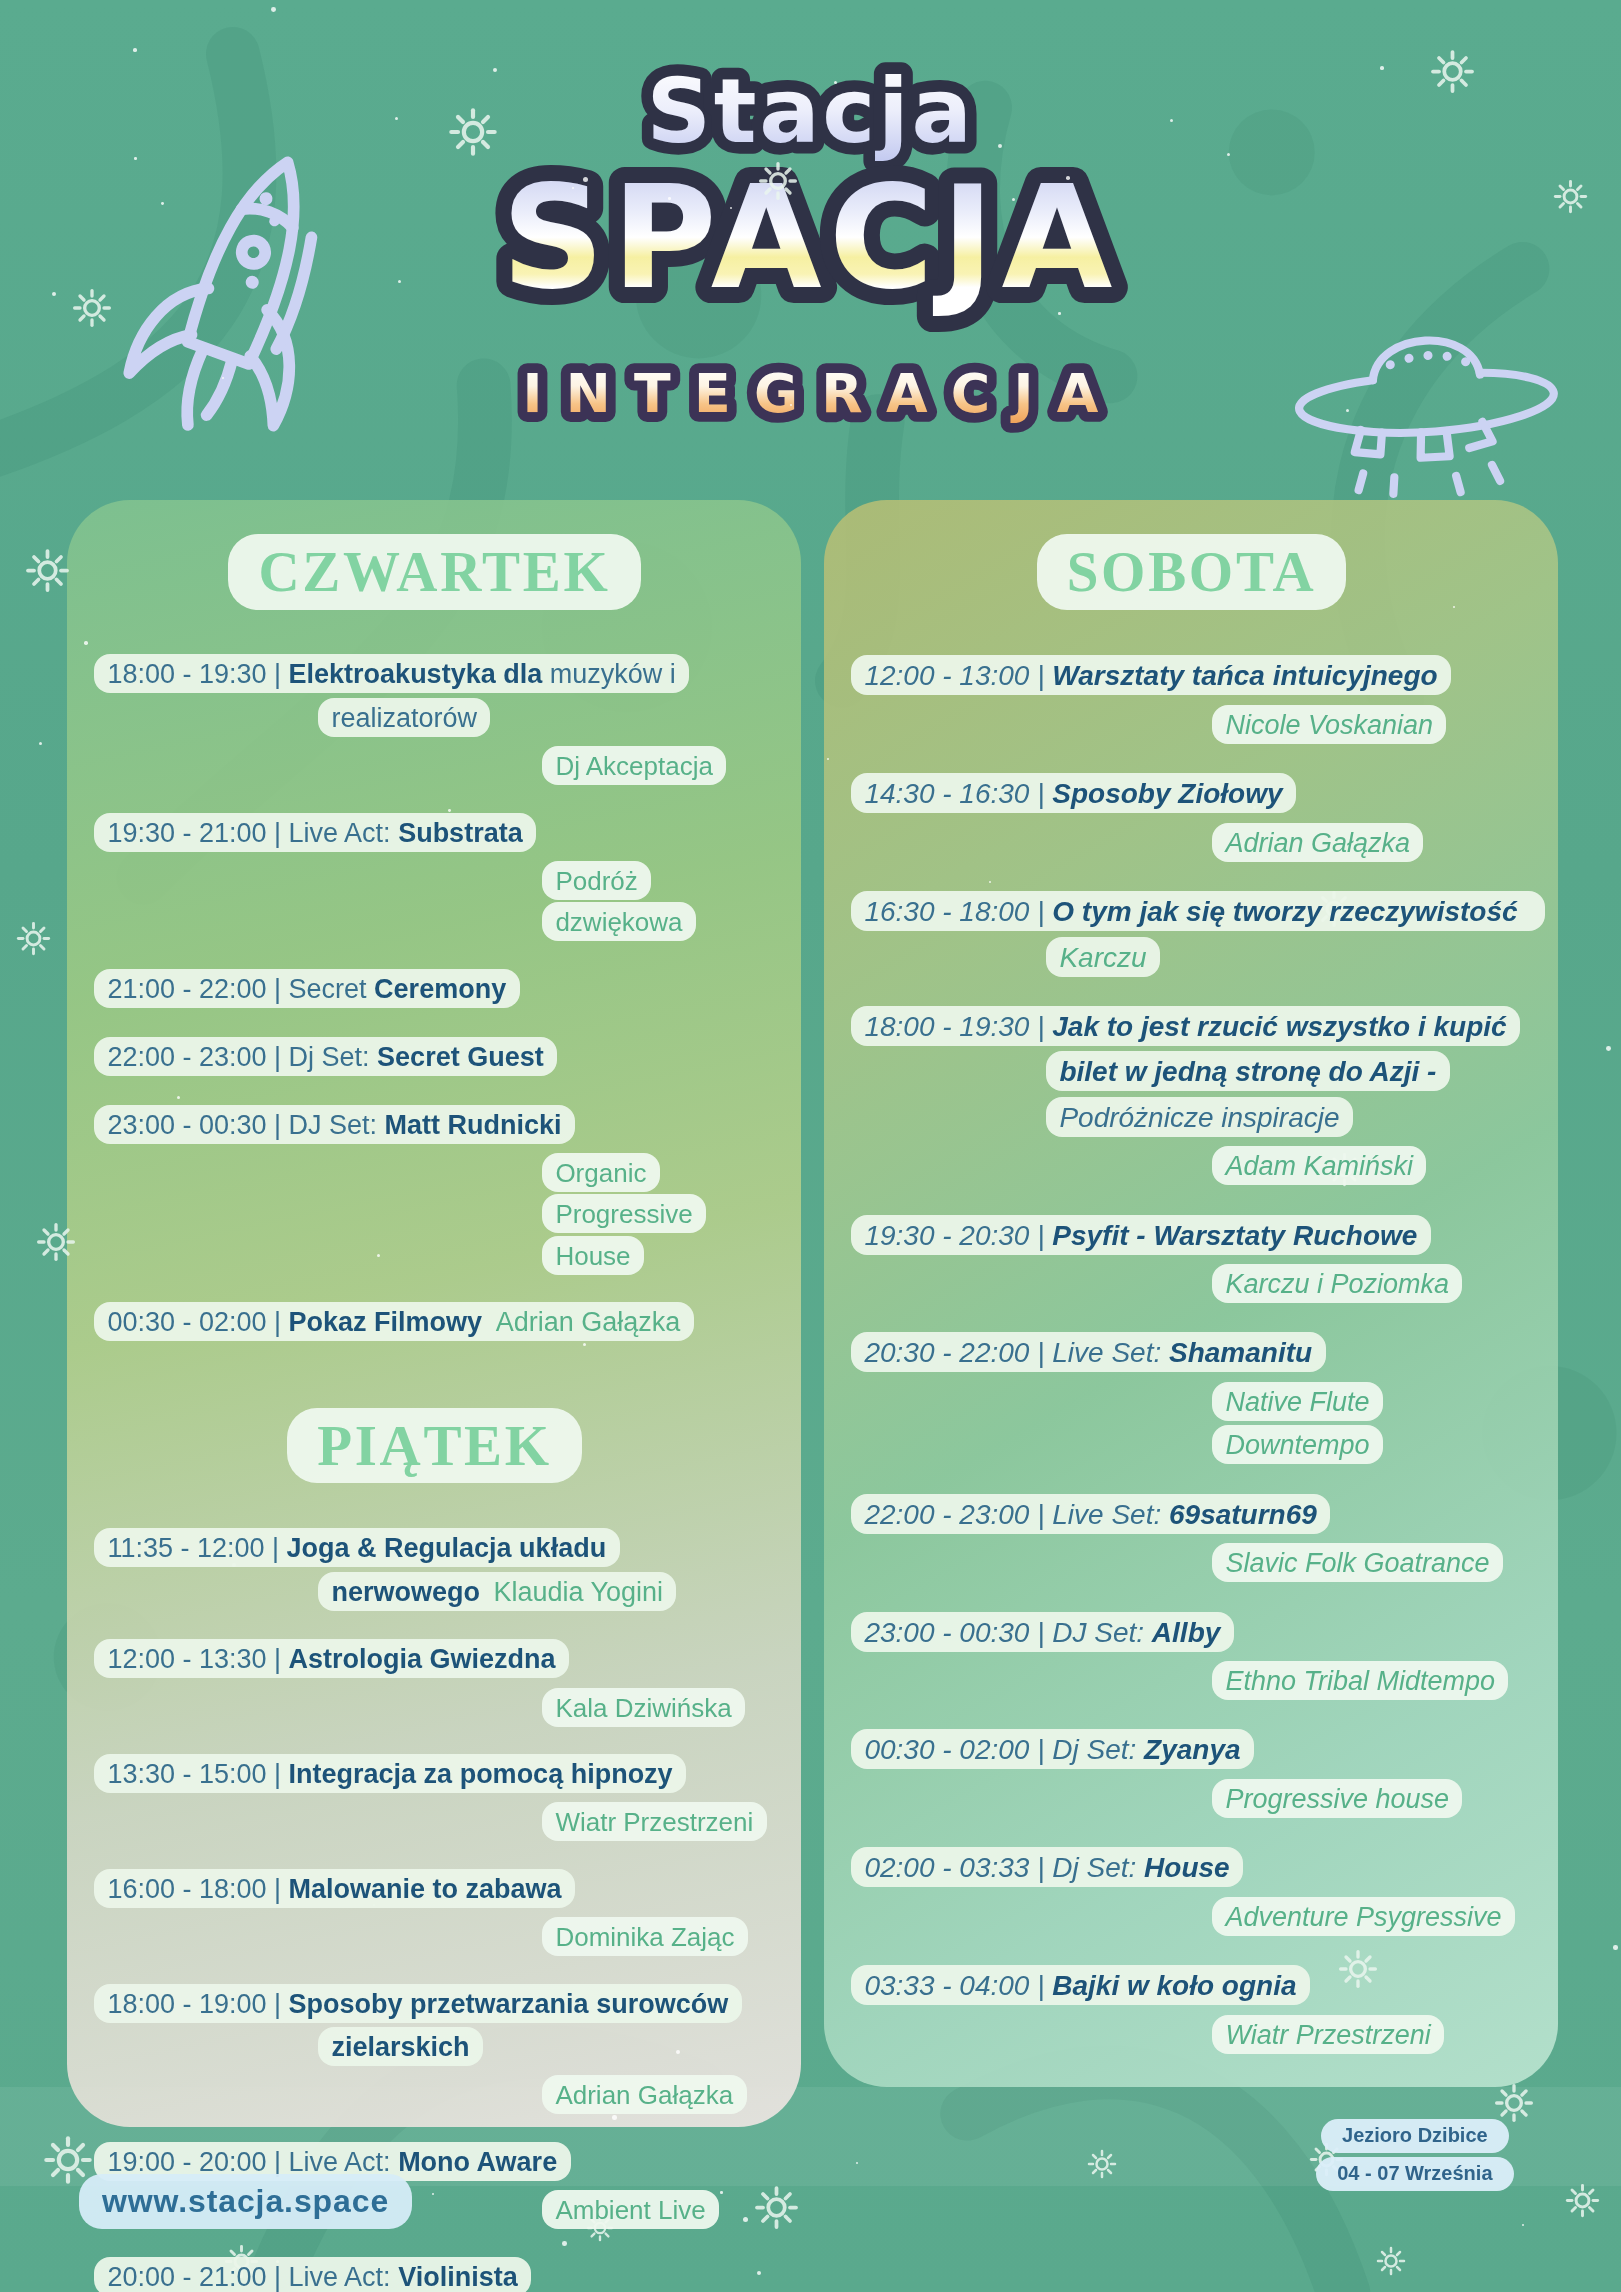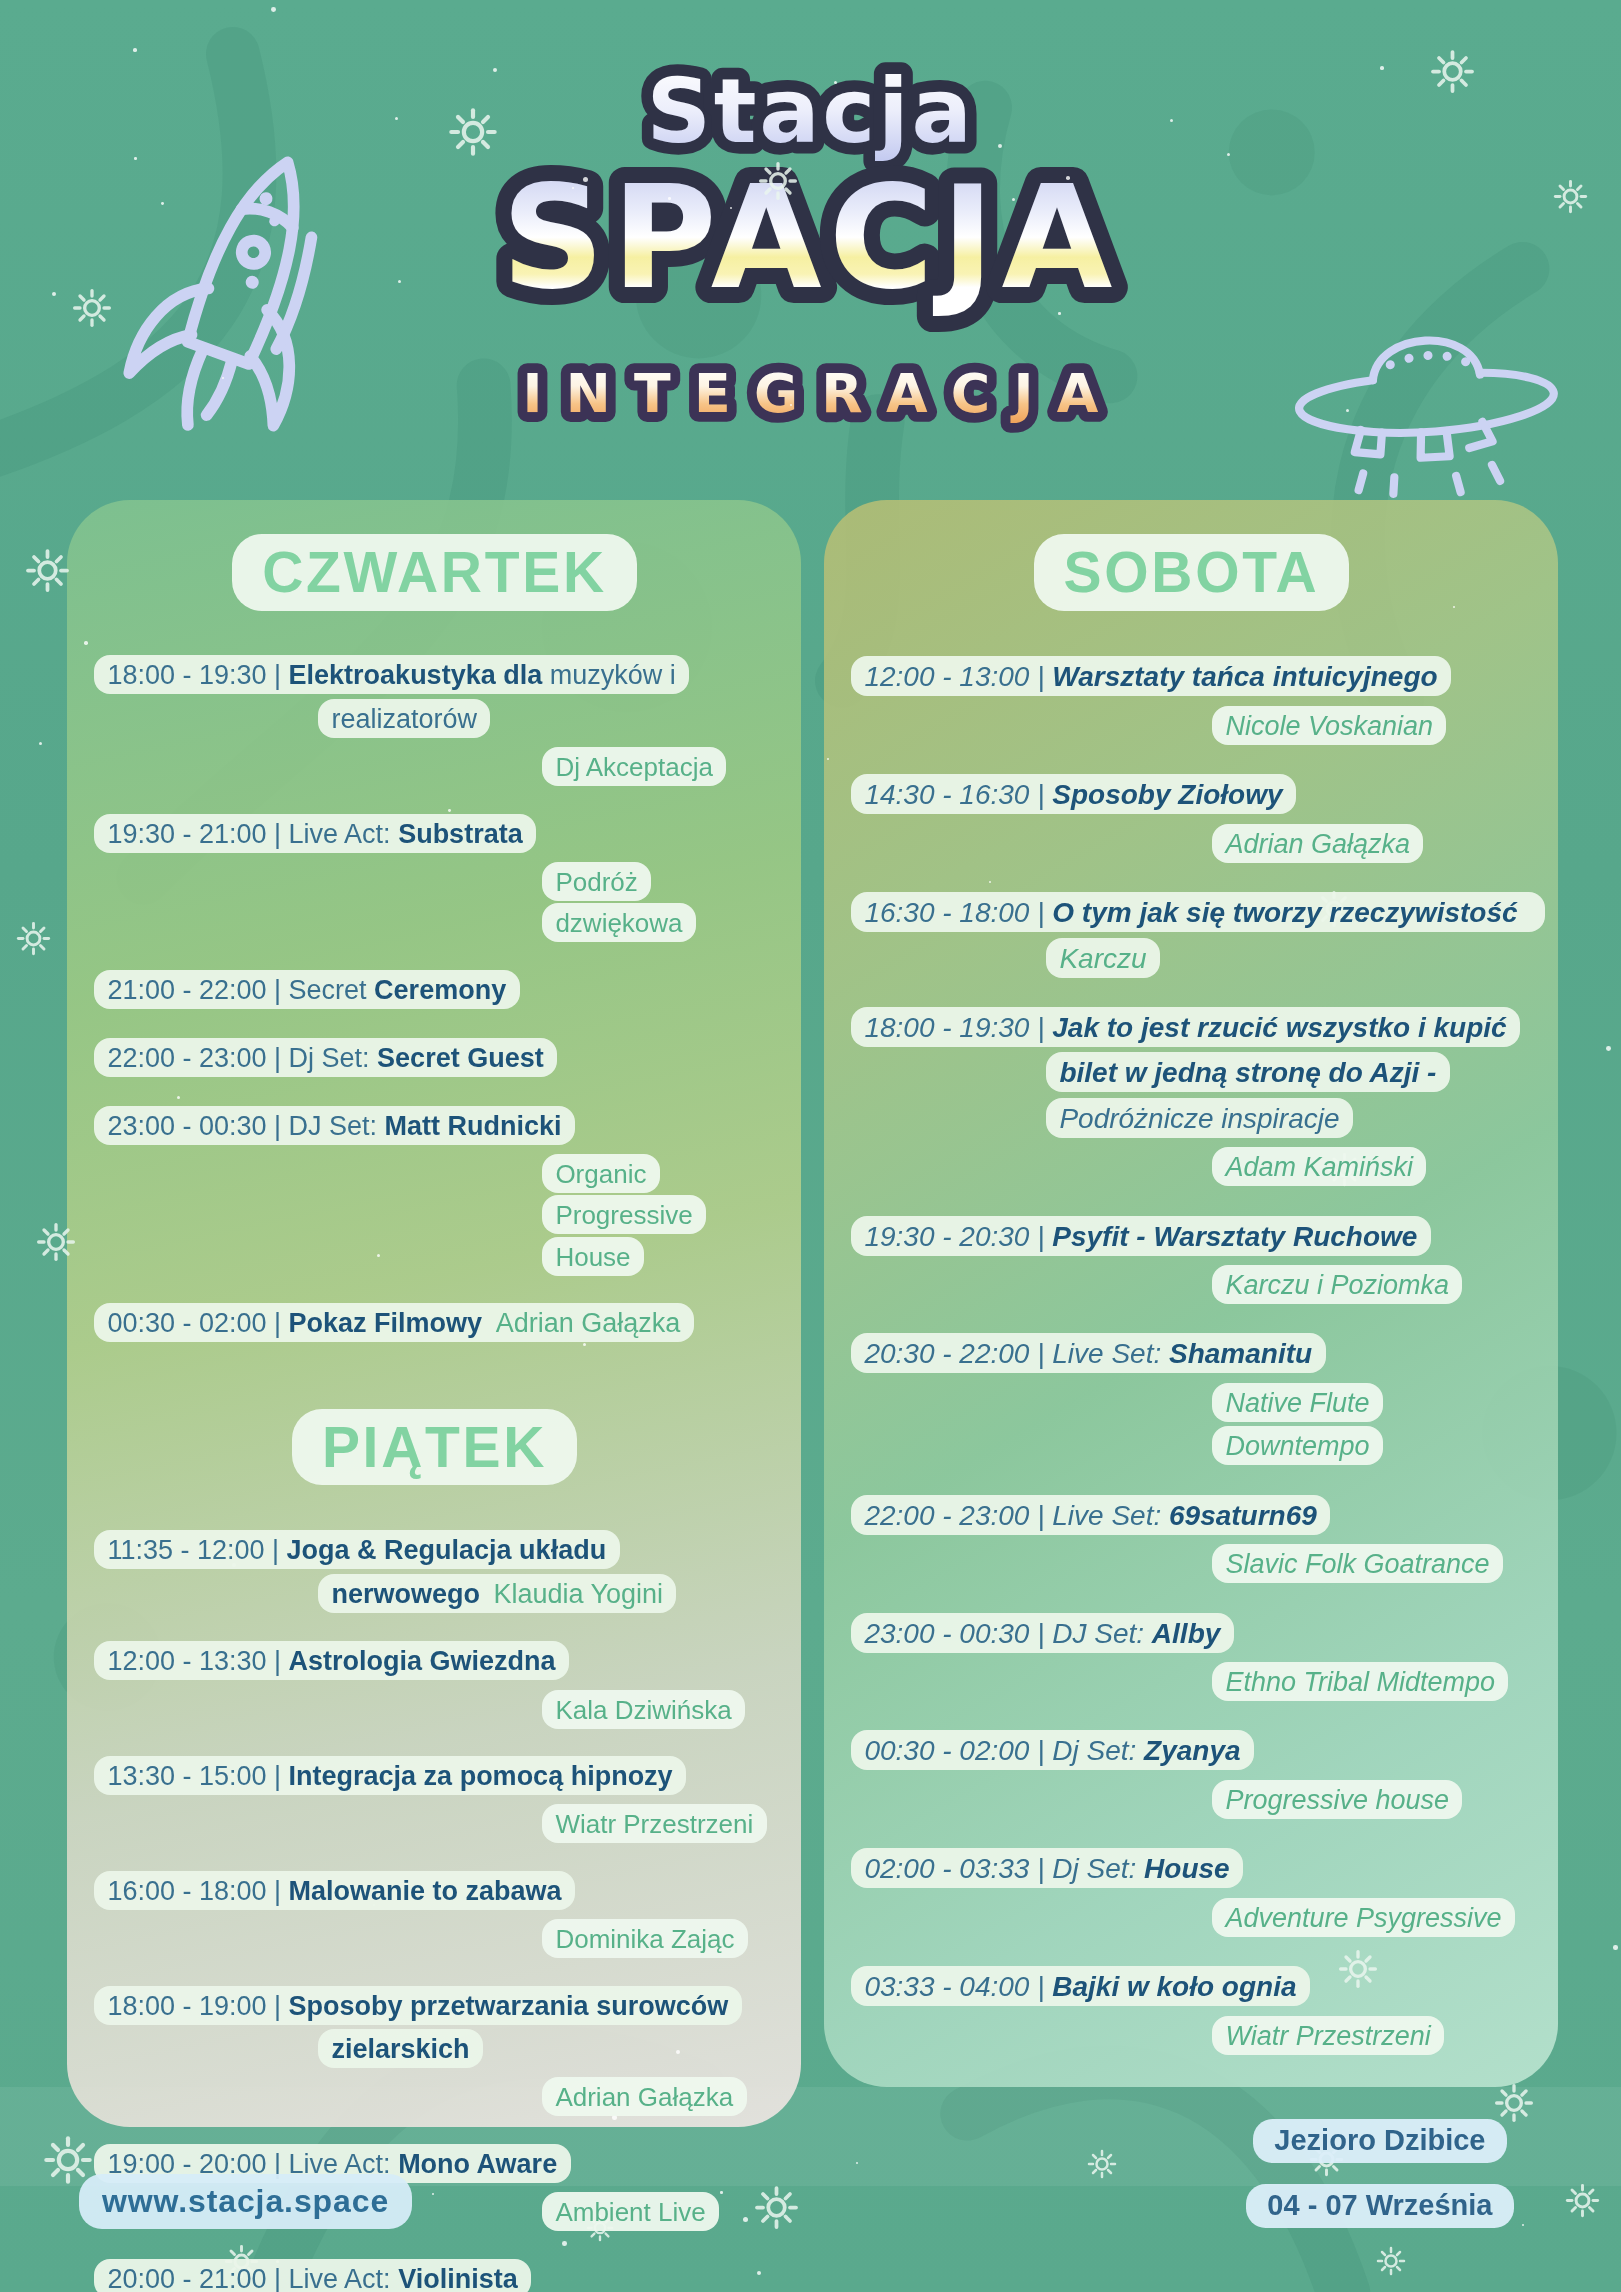--- a/index.html
+++ b/index.html
@@ -34,21 +34,21 @@
       rgba(183,190,116,0.88) 0%,
       rgba(172,200,136,0.85) 26%,
       rgba(150,205,160,0.83) 52%,
       rgba(170,219,195,0.88) 78%,
       rgba(186,228,208,0.92) 100%);
   }
   
   .col{position:absolute;width:681px;}
   #col0{left:94px;top:534px;}
   #col1{left:851px;top:534px;}
-  .day-head-wrap{text-align:center;margin:0 0 43px 0;}
+  .day-head-wrap{text-align:center;margin:0 0 43px 0;font-family:Liberation Serif, serif;}
   .day-head{
     display:inline-block;font-size:57px;font-weight:bold;letter-spacing:2.7px;
     font-stretch:condensed;color:#82d3a2;
     background:rgba(238,248,238,0.95);padding:5.4px 30px;border-radius:30px;
   }
   .day{margin-bottom:50px;}
   #col0 .day:nth-of-type(2){margin-top:63px;}
   #col1 .day:nth-of-type(2){margin-top:134px;}
   .event{margin:16px 0 24px 0;padding-left:224px;text-indent:-224px;line-height:1.62;}
   #col1 .event{padding-left:195px;text-indent:-195px;font-style:italic;}
@@ -66,22 +66,22 @@
   .sub{font-size:26px;color:#57b189;background:rgba(238,248,238,0.95);}
   #col1 .sub{font-size:27px;font-stretch:condensed;}
   
   .site-pill{
     position:absolute;left:79px;top:2174px;
     font-size:32px;font-weight:bold;color:#2e6e96;
     background:rgba(214,236,248,0.95);padding:9px 23px;border-radius:23px;letter-spacing:0.9px;
   }
   .loc-wrap{position:absolute;right:107px;top:2119px;text-align:center;}
   .loc-pill{
-    display:inline-block;font-size:29px;font-weight:bold;color:#30648b;font-stretch:condensed;
-    background:rgba(219,238,249,0.95);padding:5.4px 21.5px;border-radius:19.7px;margin-bottom:21px;
+    display:inline-block;font-size:20px;font-weight:bold;color:#30648b;font-stretch:condensed;
+    background:rgba(219,238,249,0.95);padding:5.4px 21.5px;border-radius:19.7px;margin-bottom:4px;
   }
   
   .doodle{position:absolute;pointer-events:none;}
   #rocket{left:106px;top:125px;width:260px;height:358px;transform:rotate(4deg);}
   #ufo{left:1272px;top:287px;width:309px;height:219px;transform:rotate(-3deg);}
   .sun{position:absolute;pointer-events:none;opacity:0.85;}
   .dot{position:absolute;background:#fff;border-radius:50%;opacity:0.8;pointer-events:none;}
 </style>
 </head>
 <body>

